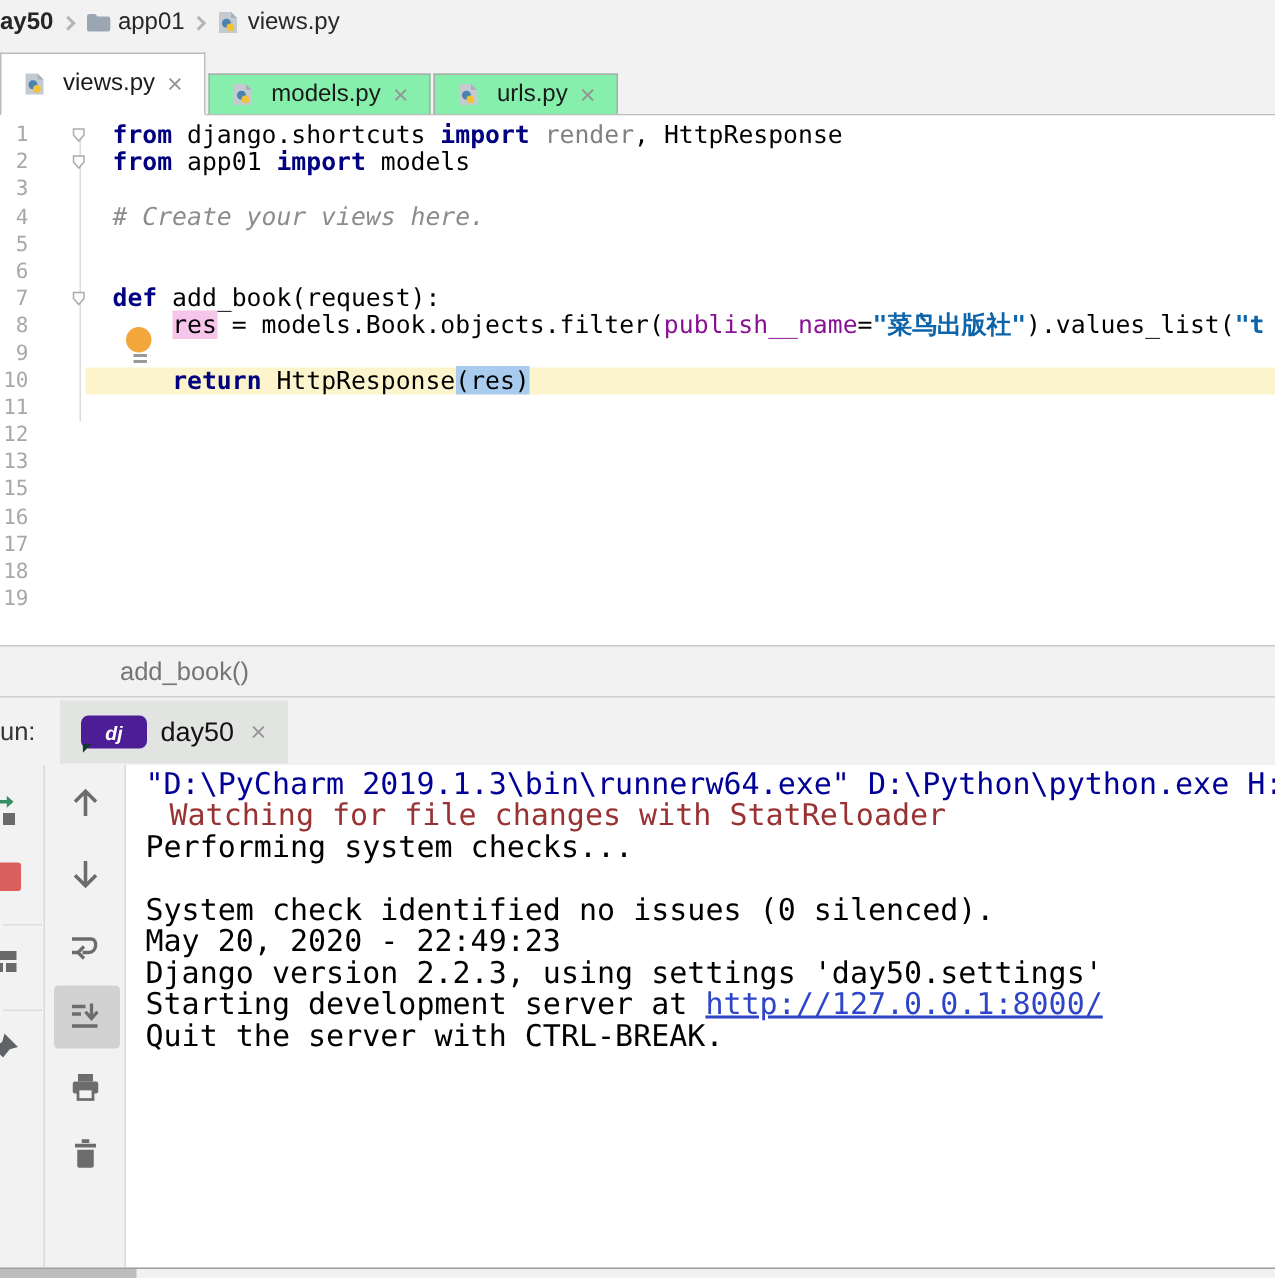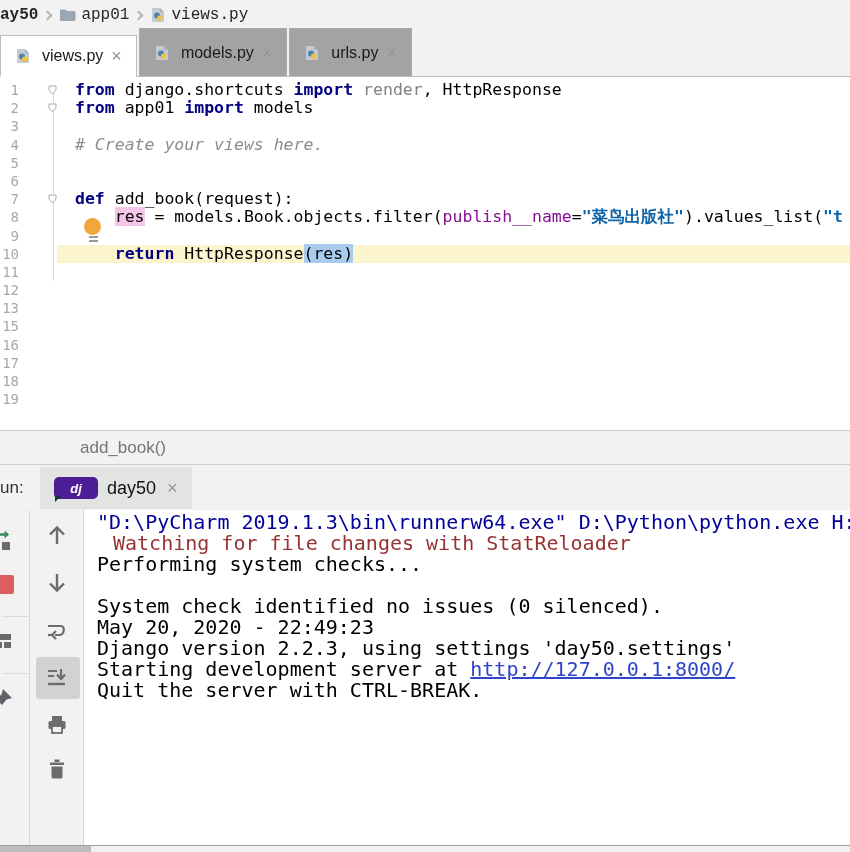--- a/index.html
+++ b/index.html
@@ -3,31 +3,31 @@
 <meta charset="utf-8">
 <style>
   * { margin:0; padding:0; box-sizing:border-box; }
   html,body { width:850px; height:852px; overflow:hidden; }
   body { font-family:"Liberation Sans","DejaVu Sans",sans-serif; background:#fff; }
   #app { position:relative; width:850px; height:852px; background:#fff; overflow:hidden; }
 
   
   .crumbbar { position:absolute; left:0; top:0; width:850px; height:30px; background:#F2F2F2;
               display:flex; align-items:center; font-size:16px; color:#262626; }
-  .crumb { white-space:nowrap;font-family:Liberation Mono, monospace; }
+  .crumb { white-space:nowrap; }
   .crumb.bold { font-weight:bold; }
   .chev { width:7px; height:7px; border-top:2px solid #B5B5B5; border-right:2px solid #B5B5B5;
           transform:rotate(45deg); margin:0 8px 0 6px; flex:none; }
   .cicon { margin-right:5px; flex:none; display:inline-flex; }
 
   
   .tabbar { position:absolute; left:0; top:30px; width:850px; height:47px; background:#F2F2F2;
             border-bottom:1px solid #BCBCBC; display:flex; align-items:flex-end; }
-  .tab { height:48px; display:flex; align-items:center; gap:6px; padding:0 14px;
-         font-size:16px; color:#1a1a1a; background:#a3a3a3; border:1px solid #ABABAB; border-bottom:none; }
+  .tab { height:27px; display:flex; align-items:center; gap:6px; padding:0 14px;
+         font-size:16px; color:#1a1a1a; background:#86efac; border:1px solid #ABABAB; border-bottom:none; }
   .tab + .tab { margin-left:2px; }
   .tab.active { background:#FFFFFF; border-color:#BCBCBC; height:42px; margin-bottom:-1px;
                 border-bottom:1px solid #FFFFFF; }
   .closex { color:#949494; font-size:18px; line-height:1; margin-left:2px; }
   .closex::before { content:"×"; }
 
   
   .editor { position:absolute; left:0; top:77px; width:850px; height:353px; background:#fff;
             font-family:"DejaVu Sans Mono","Liberation Mono",monospace; font-size:16.5px; overflow:hidden; }
   #editor-lines { padding-top:4px; }

